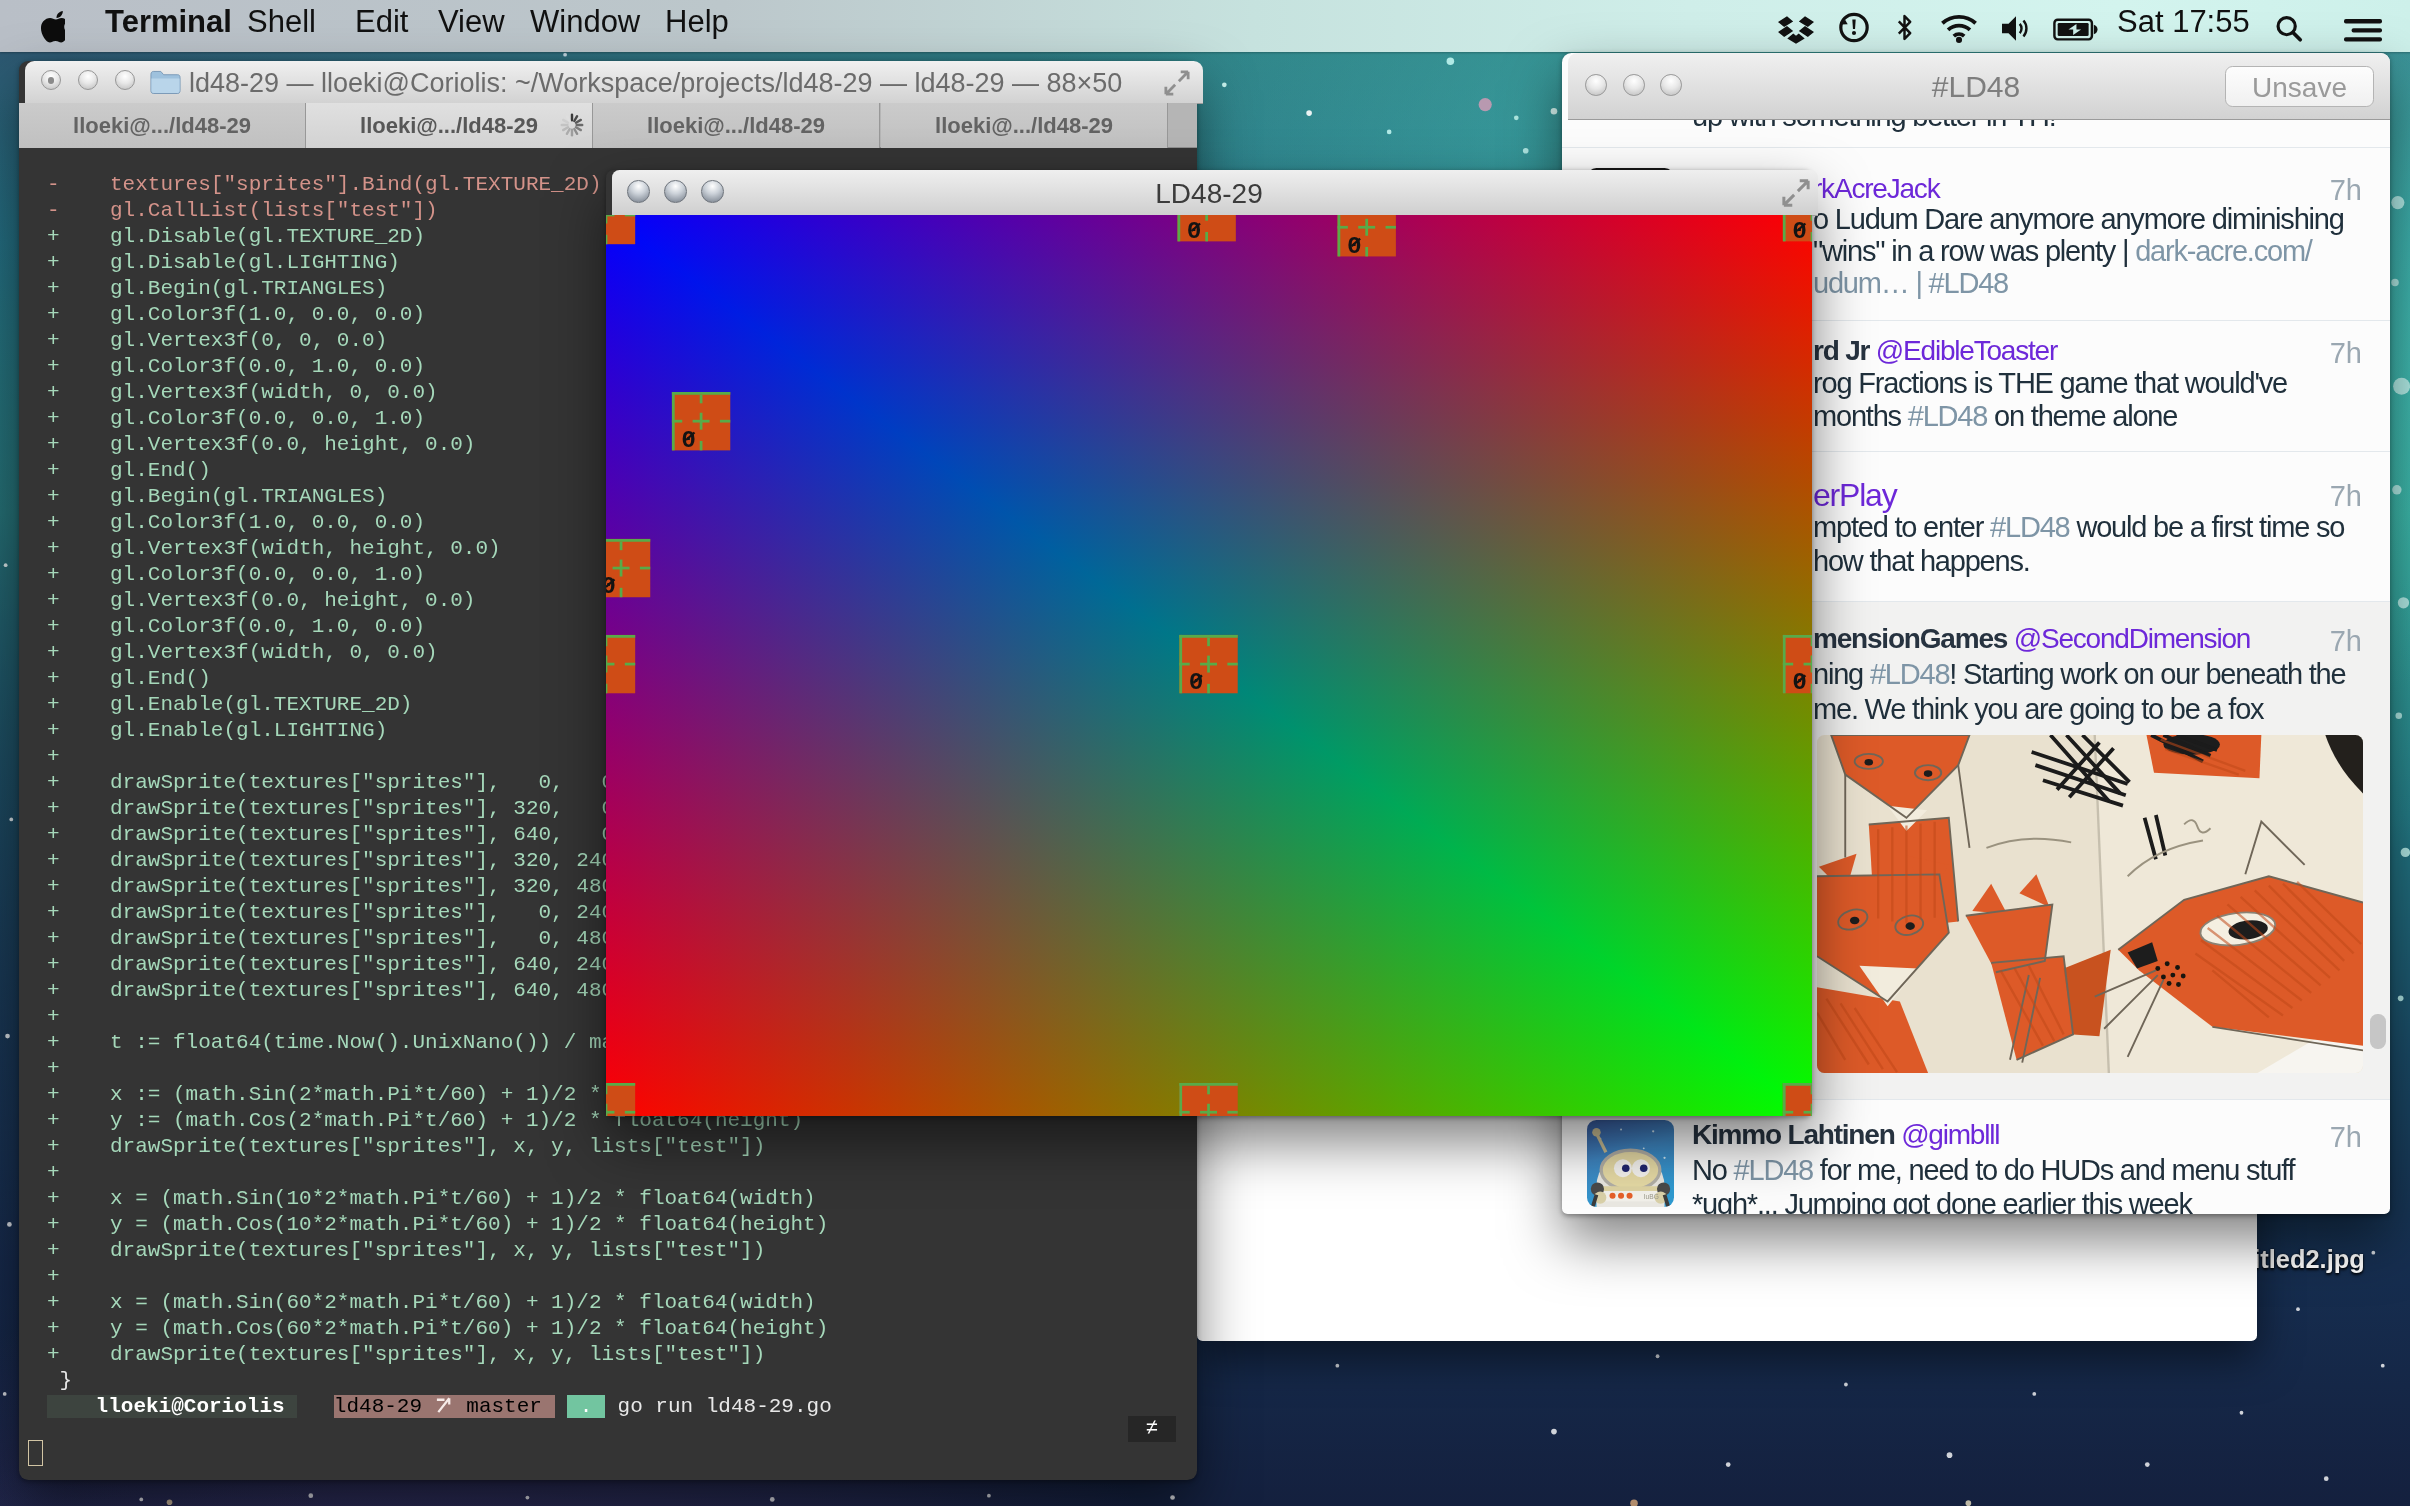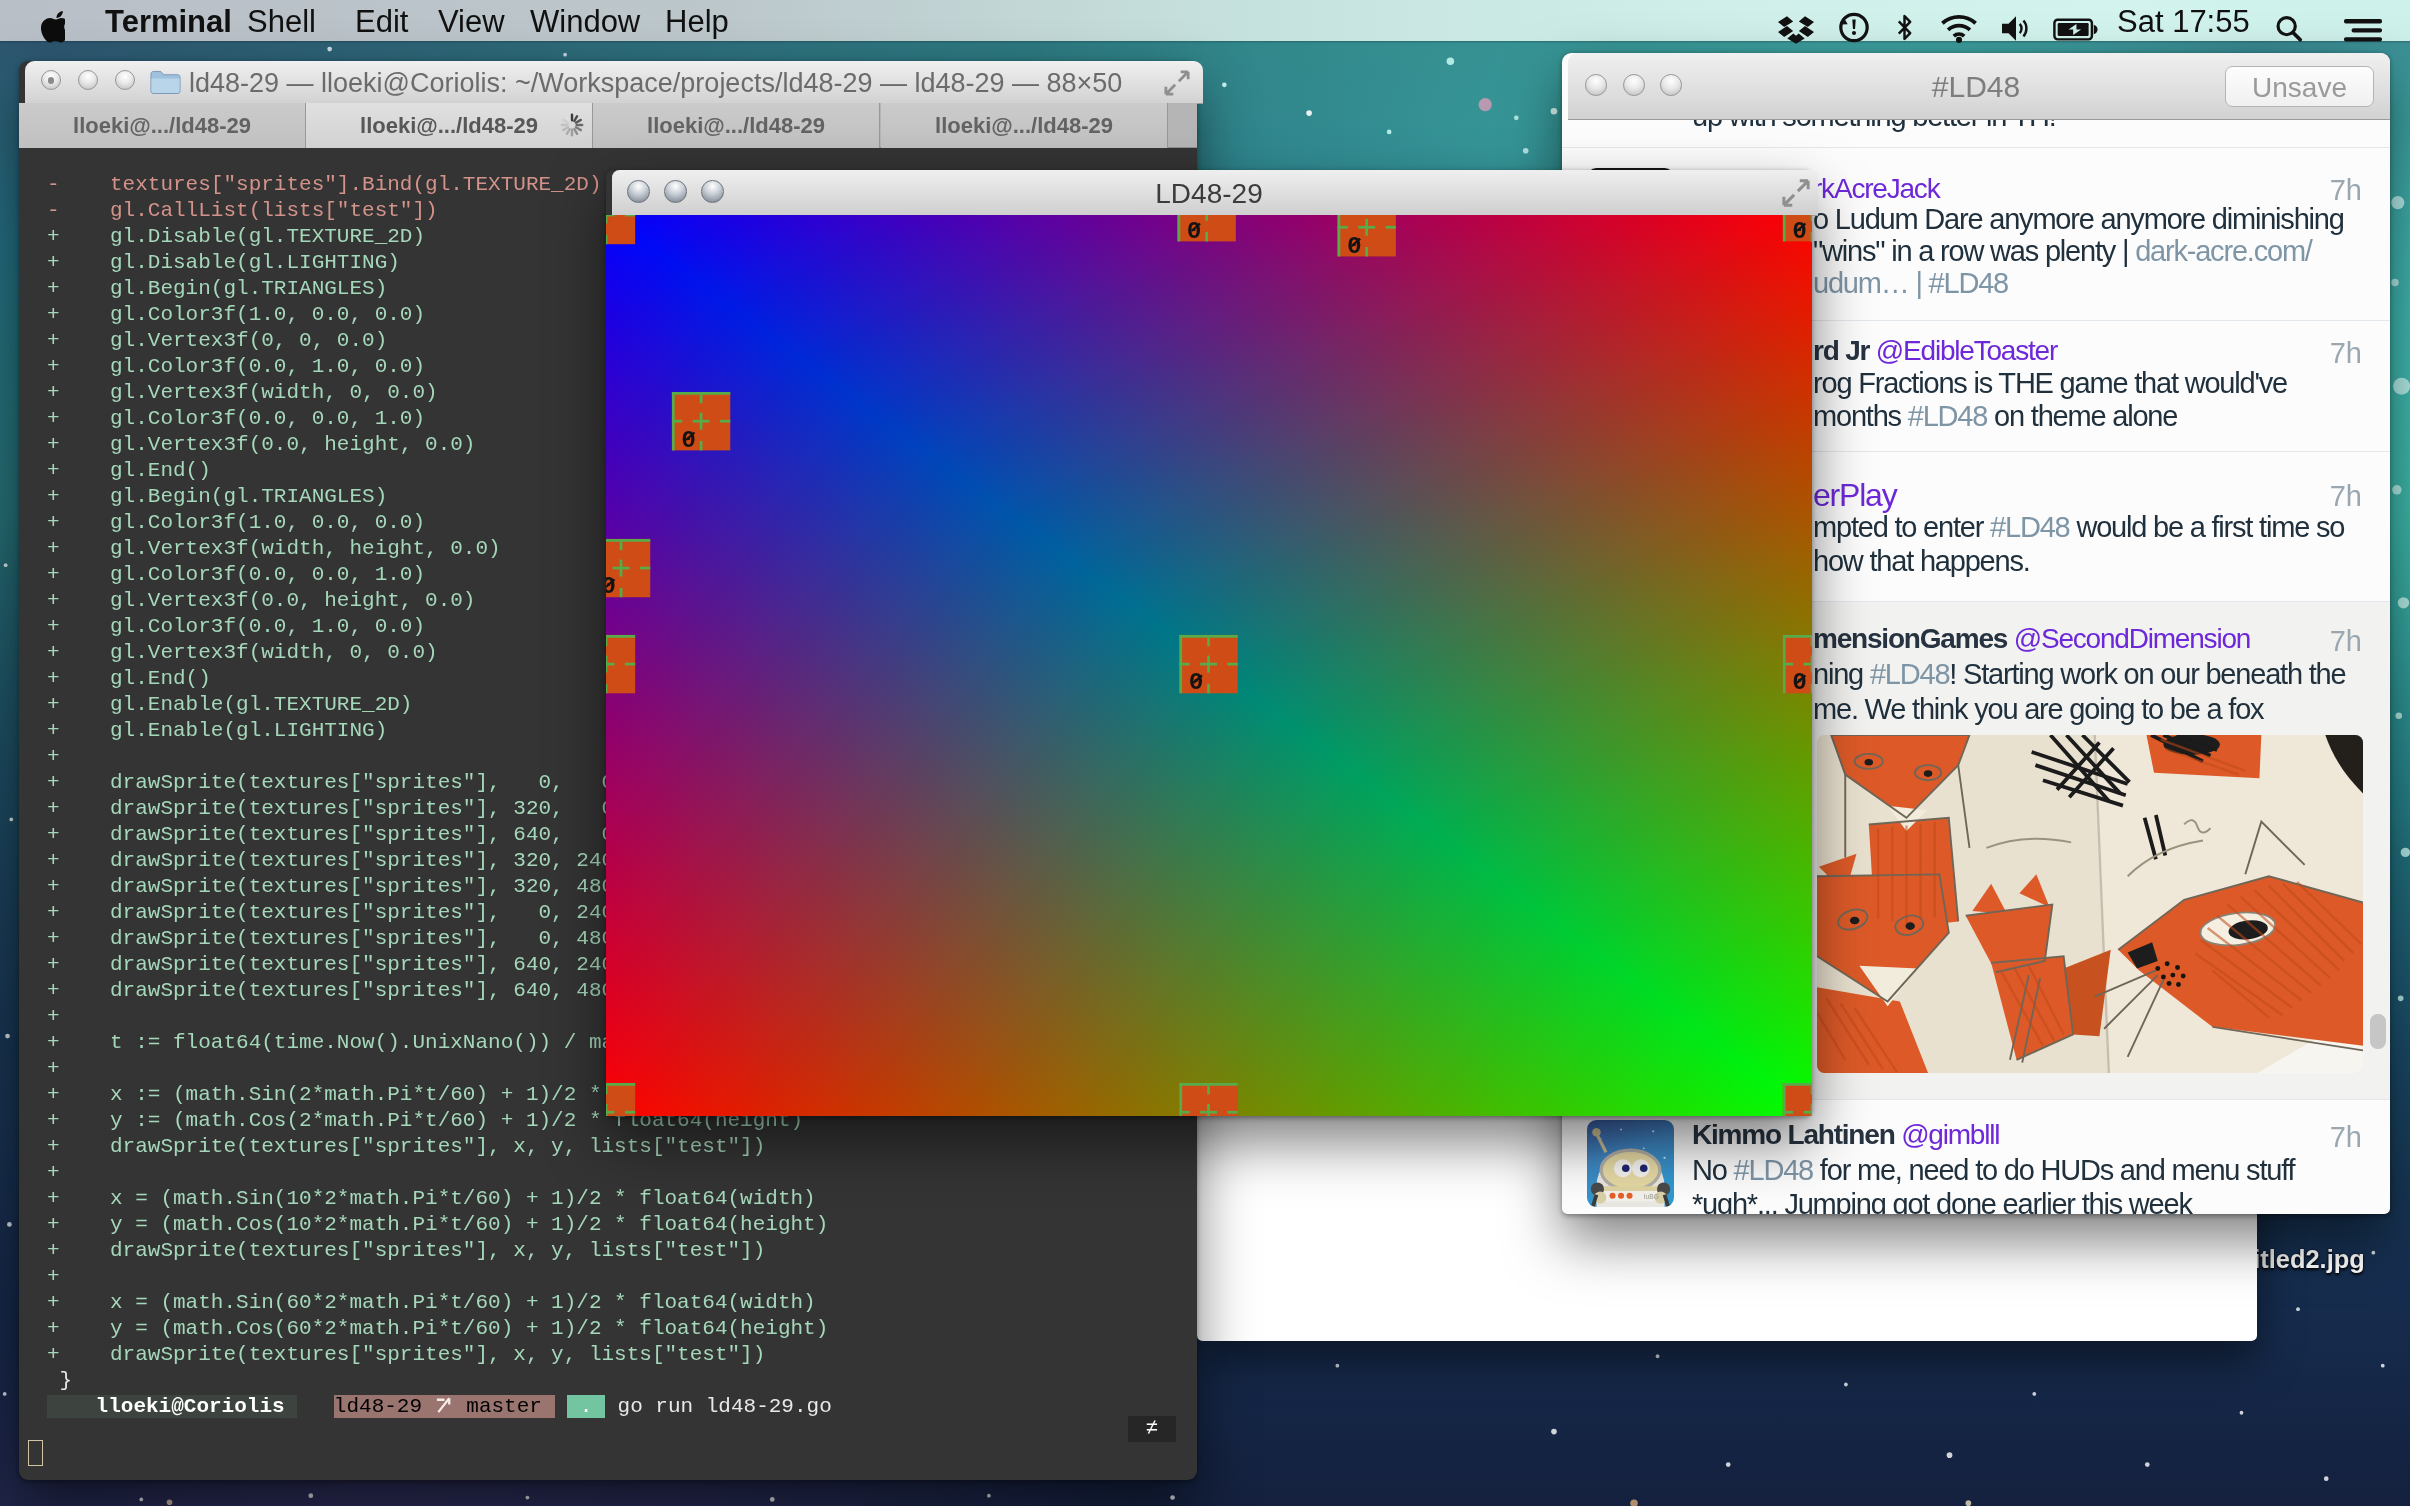--- a/index.html
+++ b/index.html
@@ -7,21 +7,21 @@
   background:
     radial-gradient(ellipse 1318px 847px at 80% 12%, rgba(72,205,188,0.7), rgba(72,205,188,0) 70%),
     radial-gradient(ellipse 282px 706px at 101% 22%, rgba(85,228,208,0.5), rgba(85,228,208,0) 75%),
     radial-gradient(ellipse 1507px 330px at 48% 0%, rgba(45,160,148,0.6), rgba(45,160,148,0) 75%),
     radial-gradient(ellipse 1224px 1412px at -8% 60%, rgba(22,32,64,0.8), rgba(22,32,64,0) 60%),
     radial-gradient(ellipse 1412px 753px at 16% 118%, rgba(82,60,122,0.8), rgba(82,60,122,0) 65%),
     linear-gradient(to bottom, #2f4f6a 0%, #26798a 16%, #2e9e94 34%, #237a86 54%, #1a4a66 70%, #162e50 84%, #14203e 100%);
 }
 .abs{position:absolute;}
 
-#menubar{position:absolute;left:0;top:0;width:2411px;height:41px;
+#menubar{position:absolute;left:0;top:0;width:2411px;height:52px;
   background:linear-gradient(to right,#b9bfc7 0%,#bcc7cb 30%,#c6e2de 52%,#cfeee9 70%,#d3f4ee 88%,#cdf0ea 100%);
   box-shadow:0 0.9px 1.9px rgba(0,0,0,0.25);}
 #menubar .mi{position:absolute;top:0;height:41px;line-height:43px;font-size:31px;color:#111;}
 #menubar .mi.b{font-weight:bold;}
 #menubar .ric{position:absolute;top:0;height:41px;}
 
 .win{position:absolute;border-radius:9.4px;box-shadow:0 26px 56px rgba(0,0,0,0.5),0 1.9px 5.6px rgba(0,0,0,0.35);}
 .tbar{position:absolute;left:6px;top:0;width:100%;
   background:linear-gradient(#f0f0f0,#d2d2d2);
   border-bottom:0.9px solid #9b9b9b;border-radius:9.4px 9.4px 0 0;}

